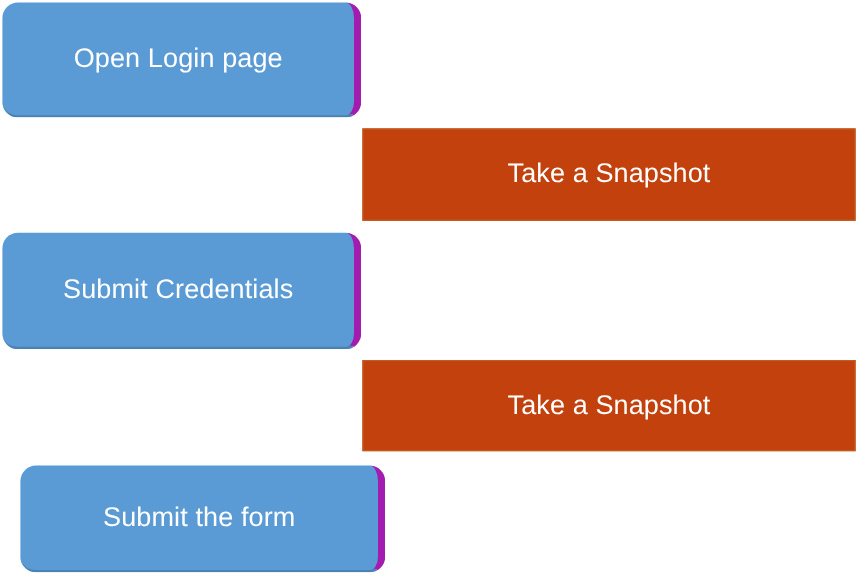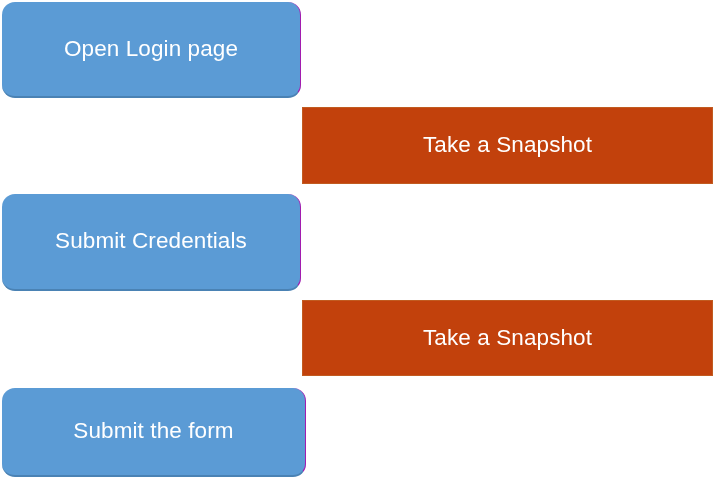--- a/index.html
+++ b/index.html
@@ -31,36 +31,36 @@
     letter-spacing: 0.1px;
     line-height: 1.1;
     text-align: center;
     white-space: nowrap;
     user-select: none;
   }
   
   .step-blue {
     background: #5B9BD5;
     border-radius: 13px;
-    border-right: 1px solid #a21caf;
+    border-right: 6px solid #a21caf;
     border-bottom: 2px solid #4A82B4;
   }
   
   .step-orange {
     background: #c2410c;
     border-radius: 0;
     border: 1px solid #C15B20;
   }
 
   
   #shape-open-login-page   { left: 2px;   top: 2px;   width: 299px; height: 96px; }
   #shape-snapshot-1        { left: 302px; top: 107px; width: 411px; height: 77px; }
   #shape-input-credentials { left: 2px;   top: 194px; width: 299px; height: 97px; }
   #shape-snapshot-2        { left: 302px; top: 300px; width: 411px; height: 76px; }
-  #shape-submit-the-form   { left: 2px;   top: 388px; width: 304px; height: 89px; }
+  #shape-submit-the-form   { left: 17px;   top: 388px; width: 304px; height: 89px; }
 </style>
 </head>
 <body>
 
 <div id="canvas">
 
   <div class="shape step-blue" id="shape-open-login-page">
     <span>Open Login page</span>
   </div>
 

